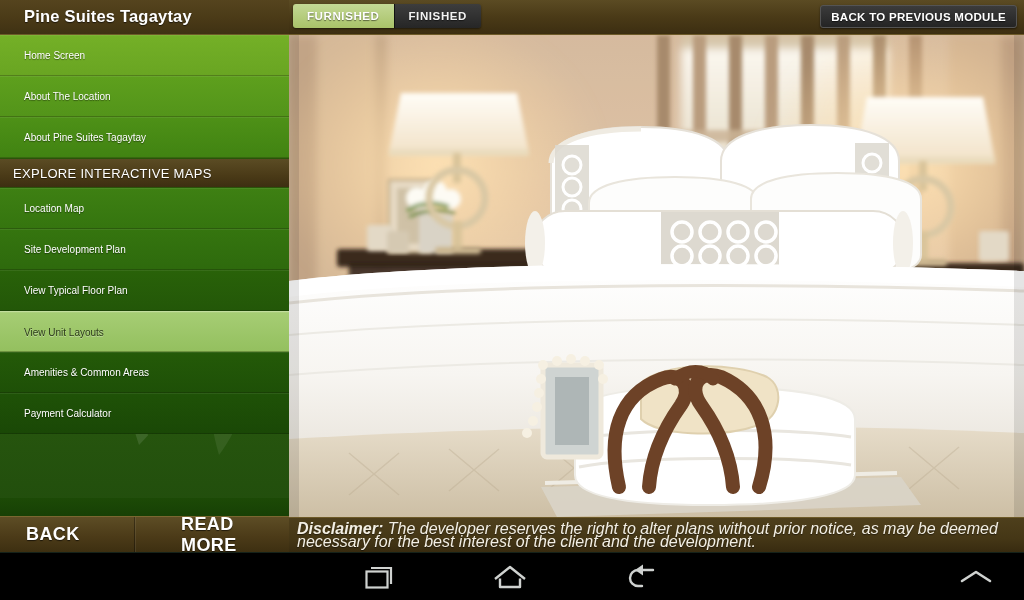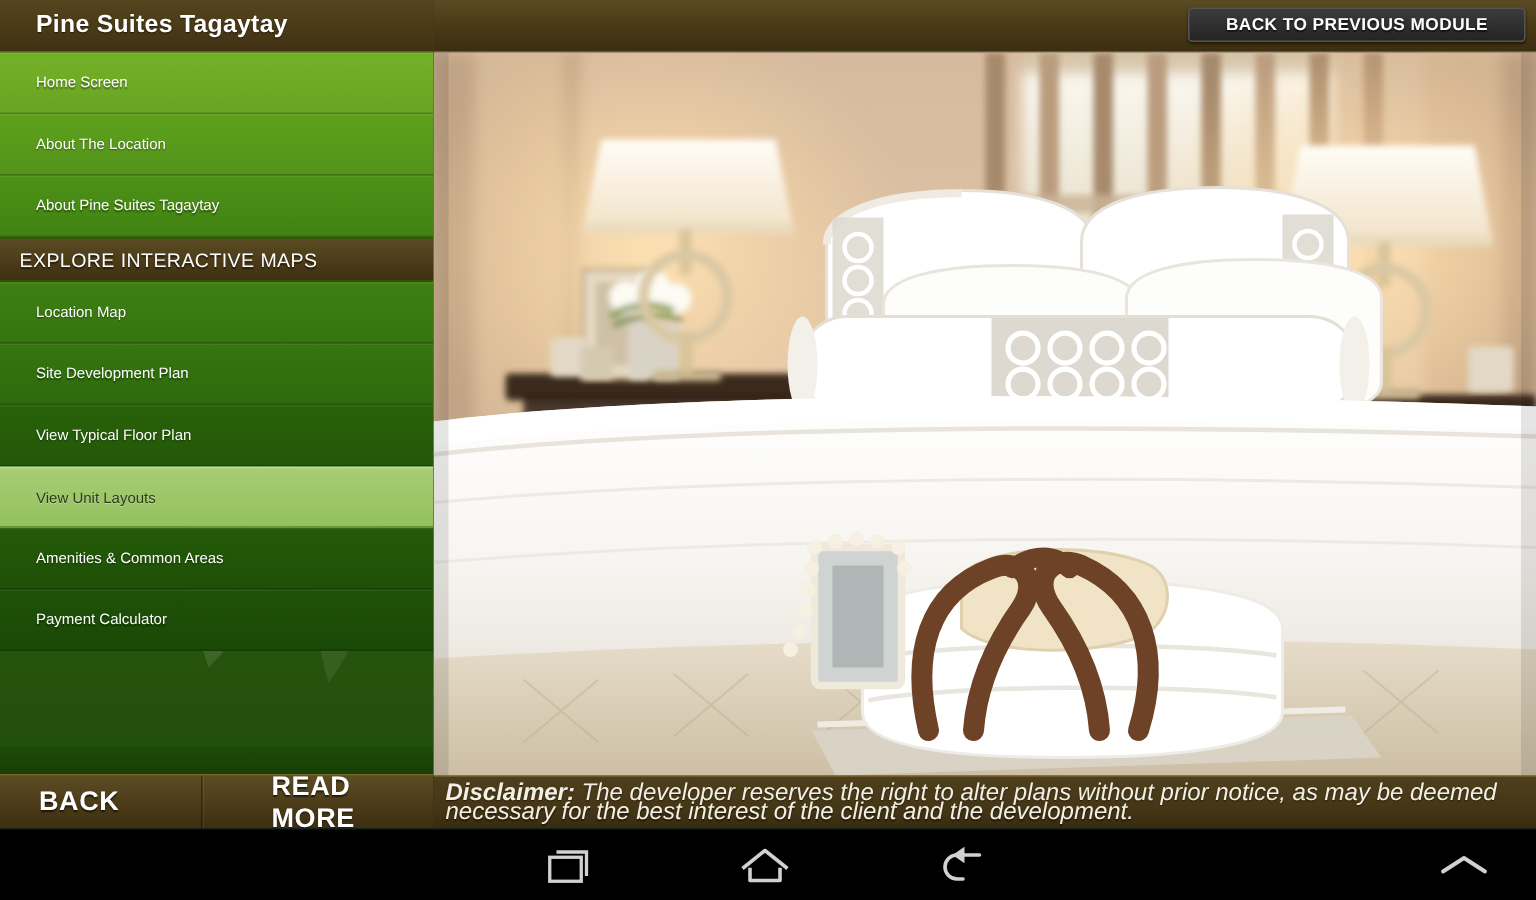--- a/index.html
+++ b/index.html
@@ -84,21 +84,21 @@
   .tab.active { background:linear-gradient(#c3d894,#a9c269); color:#ffffff; }
   .tab.inactive { background:linear-gradient(#3d3d3d,#262626); color:#f2f2f2;
              border-left:1px solid #111; }
 
   #roomtitle { position:absolute; left:0; top:0; width:735px; height:35px;
              line-height:35px; text-align:center; color:#ffffff; font-size:15px;
              font-weight:bold; text-shadow:0 1px 1px rgba(0,0,0,.55);
              pointer-events:none;margin-top:32px; }
 
   #backmodule { position:absolute; right:7px; top:5px; height:23px; line-height:23px;
-             padding:0 24px; background:linear-gradient(#3b3b3b,#242424);
+             padding:0 10px; background:linear-gradient(#3b3b3b,#242424);
              border:1px solid #545454; border-radius:3px; color:#ffffff;
              font-size:11.5px; font-weight:bold; letter-spacing:.3px; cursor:pointer;
              box-shadow:0 1px 2px rgba(0,0,0,.5); text-shadow:0 1px 1px rgba(0,0,0,.6); }
 
   
   #photo { position:absolute; left:0; top:35px; width:735px; height:482px;
            overflow:hidden; background:#d8c3ad; }
   #photo svg { display:block; width:735px; height:482px; }
 
   #disclaimer { position:absolute; left:0; bottom:0; width:735px; height:35px;
@@ -182,20 +182,28 @@
         <div class="sbtn right">
           <span>READ MORE</span>
         </div>
       </div>
     </div>
 
     <div id="content">
 
       <div id="topbar">
 
+        <div class="tabs">
+          <div class="tab active">
+            <span>FURNISHED</span>
+          </div>
+          <div class="tab inactive">
+            <span>FINISHED</span>
+          </div>
+        </div>
 
         <div id="roomtitle">Bedroom 2</div>
 
         <div id="backmodule">
           <span>BACK TO PREVIOUS MODULE</span>
         </div>
       </div>
 
       <div id="photo">
         <svg viewBox="0 0 735 482" preserveAspectRatio="none" aria-hidden="true">

